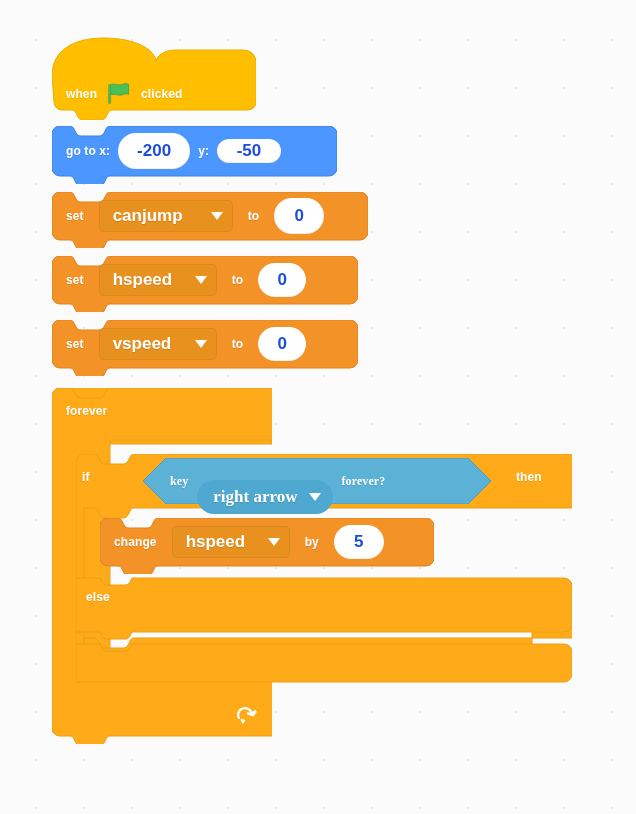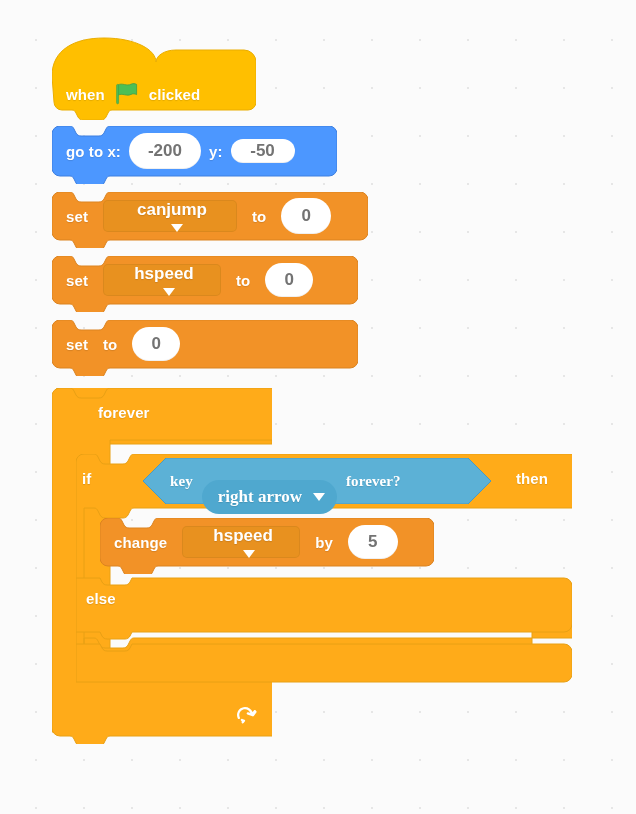--- a/index.html
+++ b/index.html
@@ -23,32 +23,32 @@
     position: absolute;
     left: 0;
     top: 0;
     width: 636px;
     height: 814px;
   }
 
   
   .blk-label {
     color: #ffffff;
-    font-size: 15px;
+    font-size: 12px;
     font-weight: bold;
     letter-spacing: 0.1px;
     white-space: nowrap;
     text-shadow: 0 1px 1px rgba(0,0,0,0.12);
   }
 
   
   .oval {
     background: #ffffff;
     border-radius: 999px;
-    color: #737373;
+    color: #1d4ed8;
     font-size: 17px;
     font-weight: bold;
     display: flex;
     align-items: center;
     justify-content: center;
     box-shadow: inset 0 -1px 0 rgba(0,0,0,0.06);
     white-space: nowrap;
   }
 
   
@@ -57,21 +57,20 @@
     display: flex;
     align-items: center;
     justify-content: space-between;
     padding: 0 10px 0 14px;
     box-sizing: border-box;
     white-space: nowrap;
   }
   .dropdown.var {
     background: #e8911f;
     box-shadow: inset 0 0 0 1px rgba(0,0,0,0.06);
-    flex-direction: column;
   }
   .dropdown.sensing {
     background: #4fa8cf;
     border-radius: 999px;
     padding: 0 12px 0 16px;
   }
   .dd-text {
     color: #ffffff;
     font-size: 17px;
     font-weight: bold;
@@ -128,21 +127,21 @@
     height: 48px;
     display: flex;
     align-items: center;
     gap: 15px;
   }
 
   
   .cwrap { position: absolute; }
   .cwrap .shape { position: absolute; inset: 0; }
 
-  #forever-label { position: absolute; left: 66px; top: 404px; margin-left: 32px; }
+  #forever-label { position: absolute; left: 66px; top: 404px; }
   #if-label      { position: absolute; left: 82px; top: 470px; text-align: right; }
   #then-label    { position: absolute; left: 516px; top: 470px; }
   #else-label    { position: absolute; left: 86px; top: 590px; }
 
   
   #key-pressed {
     position: absolute;
     left: 143px;
     top: 458px;
     width: 348px;
@@ -373,20 +372,24 @@
 
   <div class="stack" id="set-vspeed-block" style="left:52px; top:320px; width:306px; height:56px;">
     <svg class="shape" width="306" height="56" viewBox="0 0 306 56">
       <path fill="#f29227" stroke="#db8320" stroke-width="1" d="M0,8 a8,8 0 0 1 8,-8 h10 c2,0 3,1 4,3 l2,4 c1,2 3,3 5,3 h18 c2,0 4,-1 5,-3 l2,-4
            c1,-2 2,-3 4,-3 h240 a8,8 0 0 1 8,8 v32 a8,8 0 0 1 -8,8 h-240
            c-2,0 -3,1 -4,3 l-2,4 c-1,2 -3,3 -5,3 h-18 c-2,0 -4,-1 -5,-3 l-2,-4
            c-1,-2 -2,-3 -4,-3 h-10 a8,8 0 0 1 -8,-8 z"></path>
     </svg>
     <div class="row" style="top:0; height:48px;">
       <span class="blk-label">set</span>
+      <span class="dropdown var" style="height:32px; min-width:118px;">
+        <span class="dd-text">vspeed</span>
+        <span class="caret"></span>
+      </span>
       <span class="blk-label">to</span>
       <span class="oval" style="width:48px; height:34px;">0</span>
     </div>
   </div>
 
   <div class="stack" id="set-hspeed-block" style="left:52px; top:256px; width:306px; height:56px;">
     <svg class="shape" width="306" height="56" viewBox="0 0 306 56">
       <path fill="#f29227" stroke="#db8320" stroke-width="1" d="M0,8 a8,8 0 0 1 8,-8 h10 c2,0 3,1 4,3 l2,4 c1,2 3,3 5,3 h18 c2,0 4,-1 5,-3 l2,-4
            c1,-2 2,-3 4,-3 h240 a8,8 0 0 1 8,8 v32 a8,8 0 0 1 -8,8 h-240
            c-2,0 -3,1 -4,3 l-2,4 c-1,2 -3,3 -5,3 h-18 c-2,0 -4,-1 -5,-3 l-2,-4

